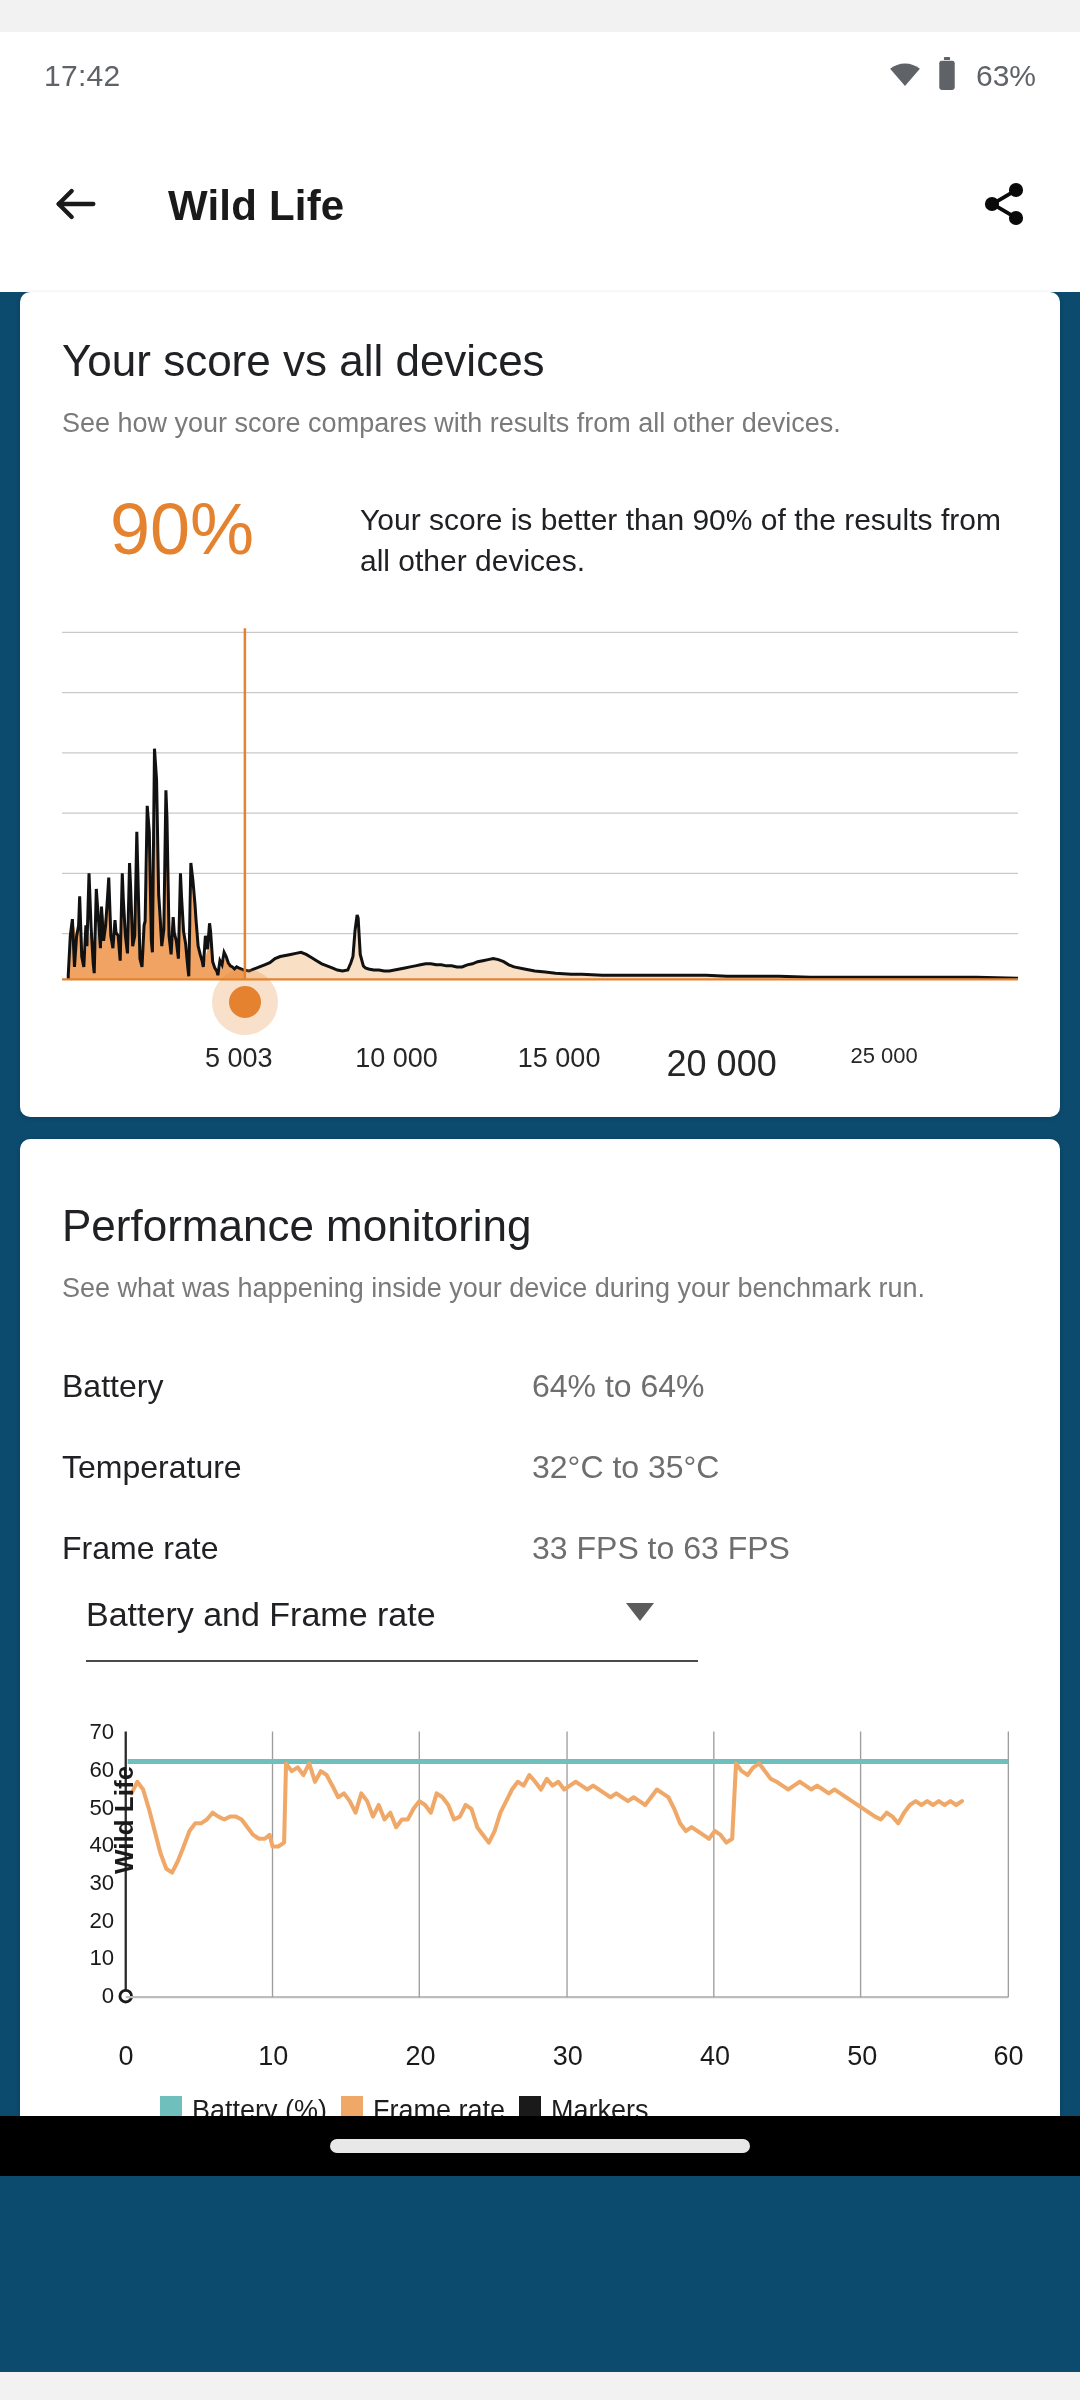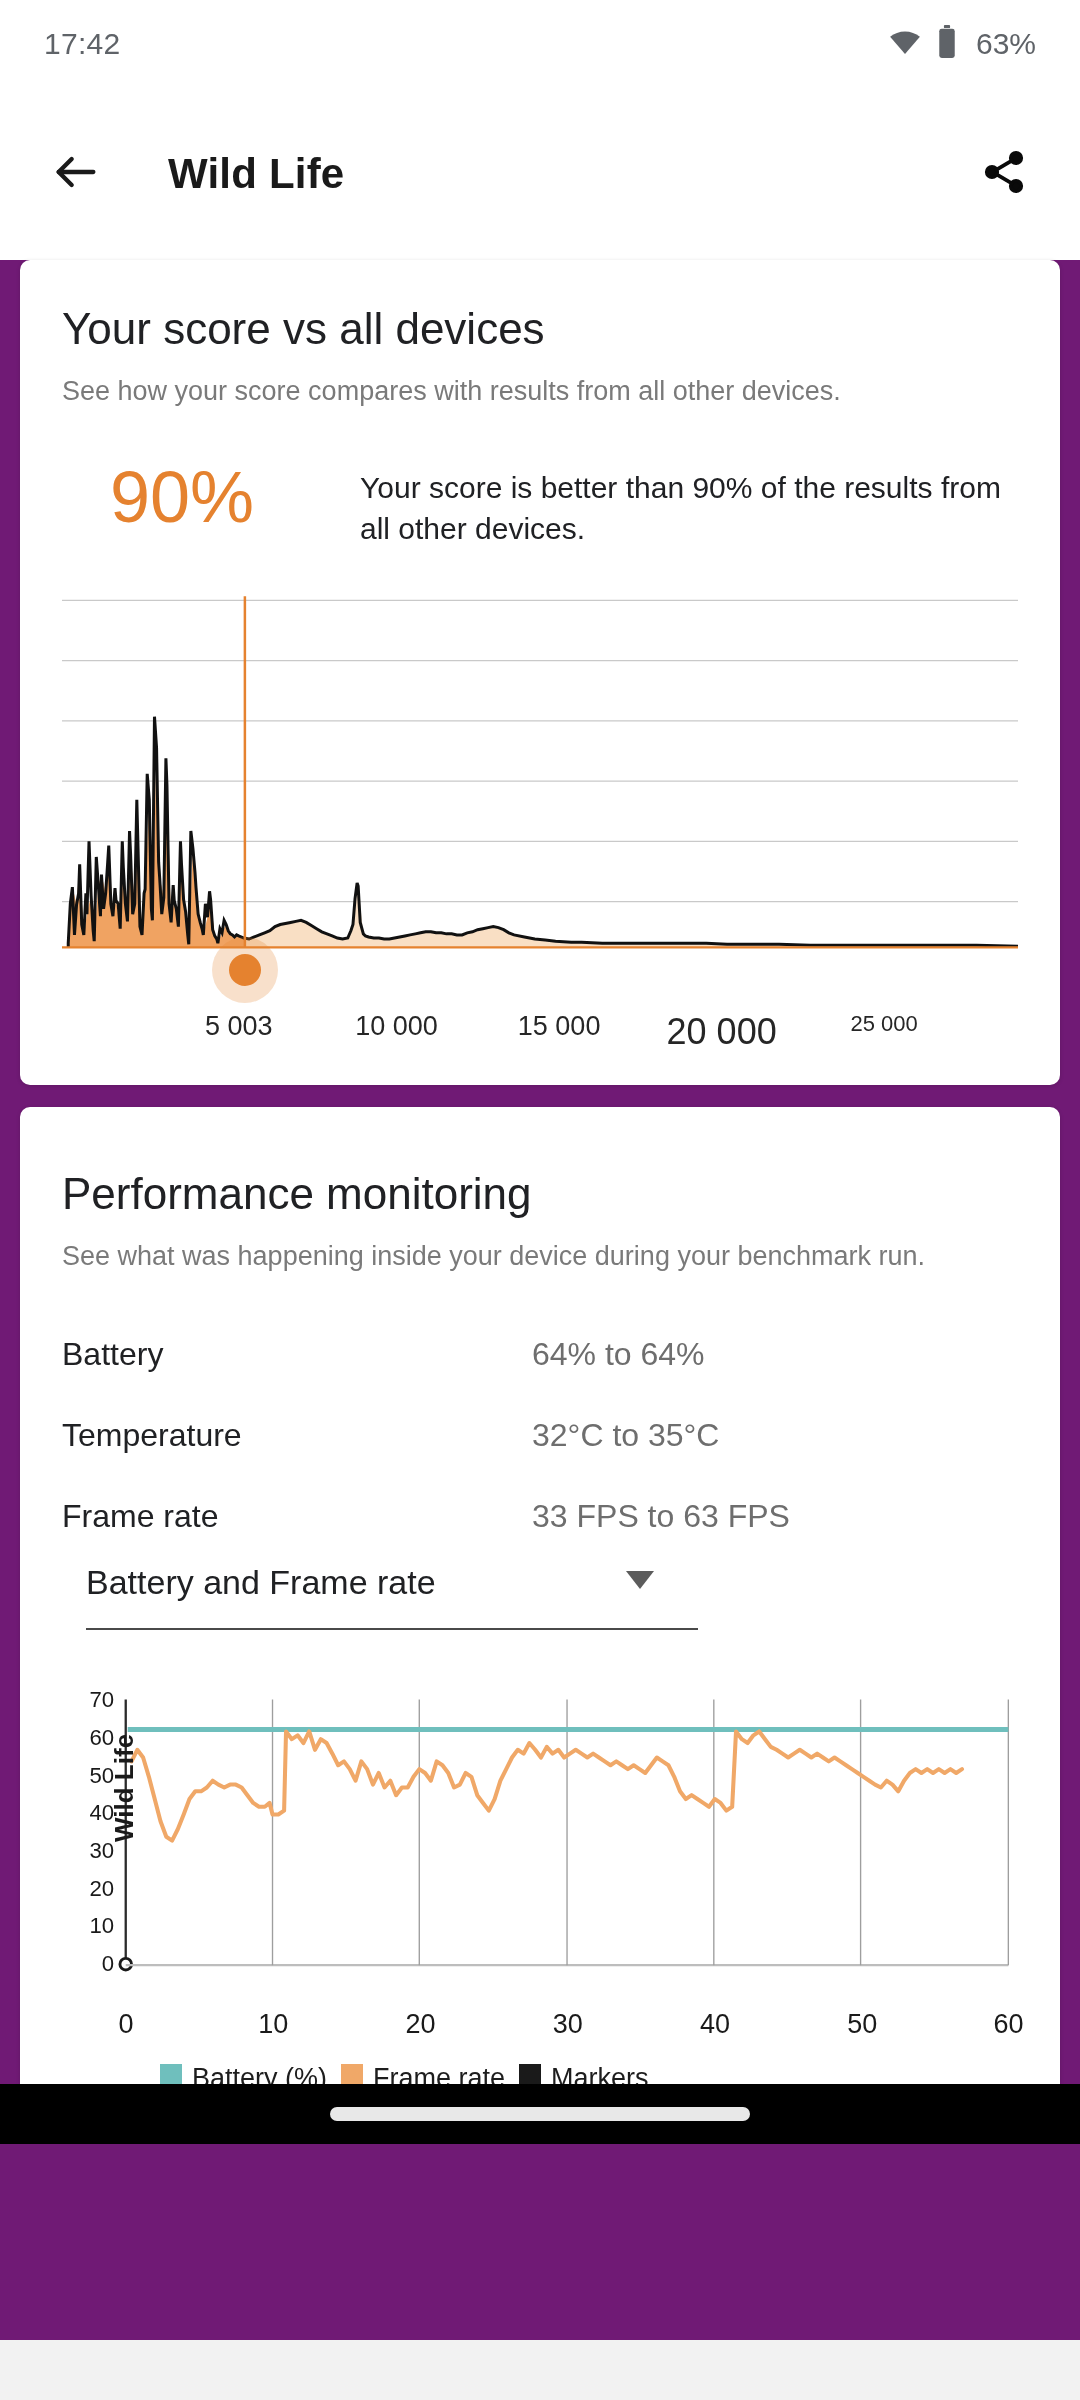--- a/index.html
+++ b/index.html
@@ -2,21 +2,21 @@
 <html><head>
 <meta charset="utf-8">
 <style>
   * { margin:0; padding:0; box-sizing:border-box; }
   html, body {
     width:1080px; height:2400px;
     background:#f2f2f2;
     font-family:"Liberation Sans", sans-serif;
     overflow:hidden;
   }
-  .phone { position:relative; width:1080px; height:2144px; background:#f4f4f4; }
+  .phone { position:relative; width:1080px; height:2144px; background:#f4f4f4;margin-top:32px; }
 
   
   .statusbar {
     position:absolute; top:0; left:0; width:1080px; height:88px;
     background:#ffffff; display:flex; align-items:center;
     justify-content:space-between; padding:0 44px;
   }
   .status-time { font-size:30px; color:#5f6368; letter-spacing:.3px; }
   .status-right { display:flex; align-items:center; gap:14px; }
   .status-pct { font-size:30px; color:#5f6368; margin-left:4px; }
@@ -27,21 +27,21 @@
     background:#ffffff; display:flex; align-items:center; padding:0 44px;
   }
   .back-btn { width:64px; height:64px; display:flex; align-items:center; justify-content:center; }
   .appbar-title {
     font-size:42px; font-weight:bold; color:#1a1a1a;
     margin-left:60px; letter-spacing:.2px;
   }
   .share-btn { margin-left:auto; width:64px; height:64px; display:flex; align-items:center; justify-content:center; }
 
   
-  .content { position:absolute; top:260px; left:0; width:1080px; height:2080px; background:#701a75; }
+  .content { position:absolute; top:260px; left:0; width:1080px; height:2080px; background:#0c4a6e; }
 
   .card {
     background:#ffffff; border-radius:10px;
     box-shadow:0 1px 4px rgba(0,0,0,.14);
     margin:0 20px 22px 20px;
   }
   .card-inner { padding:44px 42px 30px 42px; }
 
   .card-title { font-size:44px; color:#202124; font-weight:normal; line-height:1.15; }
   .card-sub { font-size:27px; color:#7a7a7a; margin-top:18px; line-height:1.35; }

